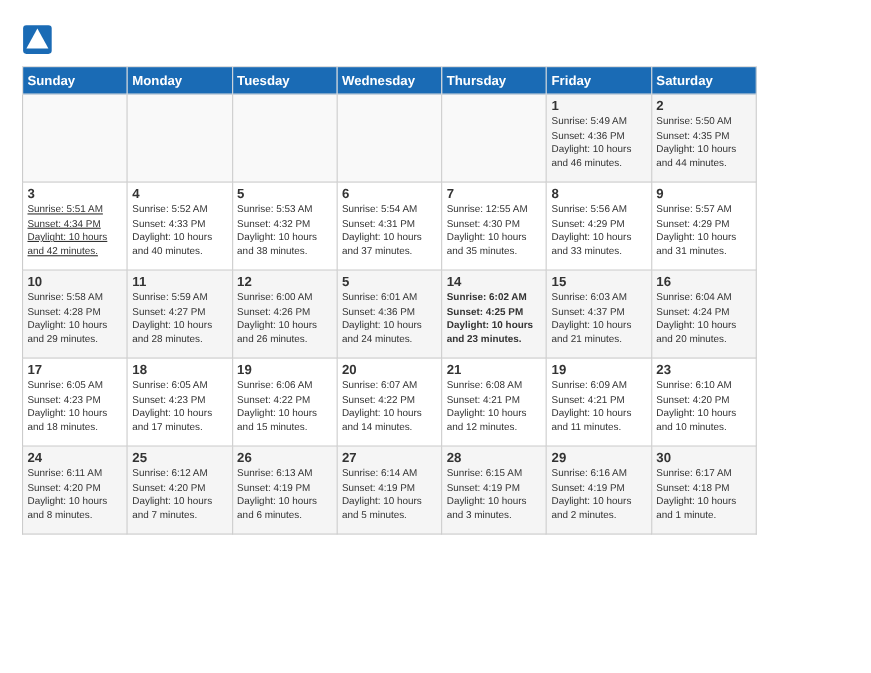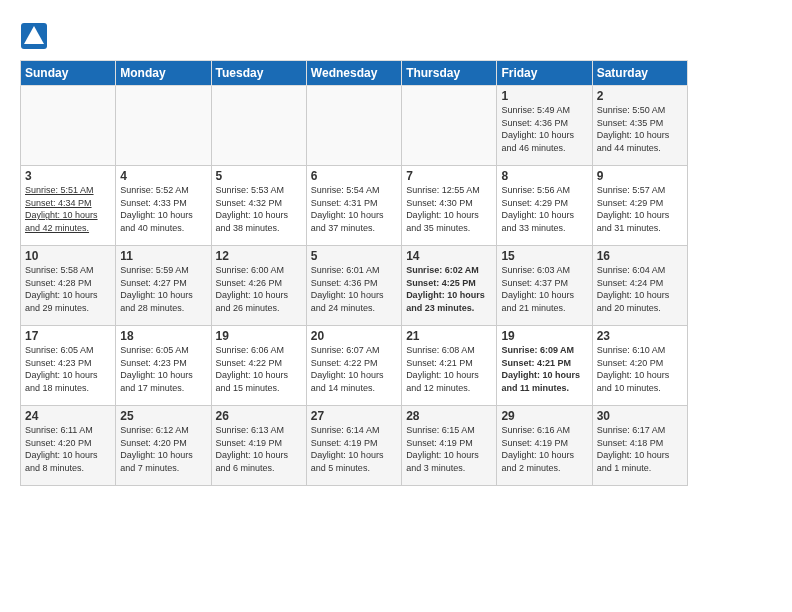--- a/index.html
+++ b/index.html
@@ -290,21 +290,21 @@
           </td>
           <td>
             <span class="day-num">21</span>
             <div class="day-info" style="white-space: pre-line;">Sunrise: 6:08 AM
 Sunset: 4:21 PM
 Daylight: 10 hours
 and 12 minutes.</div>
           </td>
           <td>
             <span class="day-num">19</span>
-            <div class="day-info" style="white-space: pre-line; font-weight: bold;">Sunrise: 6:09 AM
+            <div class="day-info" style="white-space: pre-line;">Sunrise: 6:09 AM
 Sunset: 4:21 PM
 Daylight: 10 hours
 and 11 minutes.</div>
           </td>
           <td>
             <span class="day-num">23</span>
             <div class="day-info" style="white-space: pre-line;">Sunrise: 6:10 AM
 Sunset: 4:20 PM
 Daylight: 10 hours
 and 10 minutes.</div>

